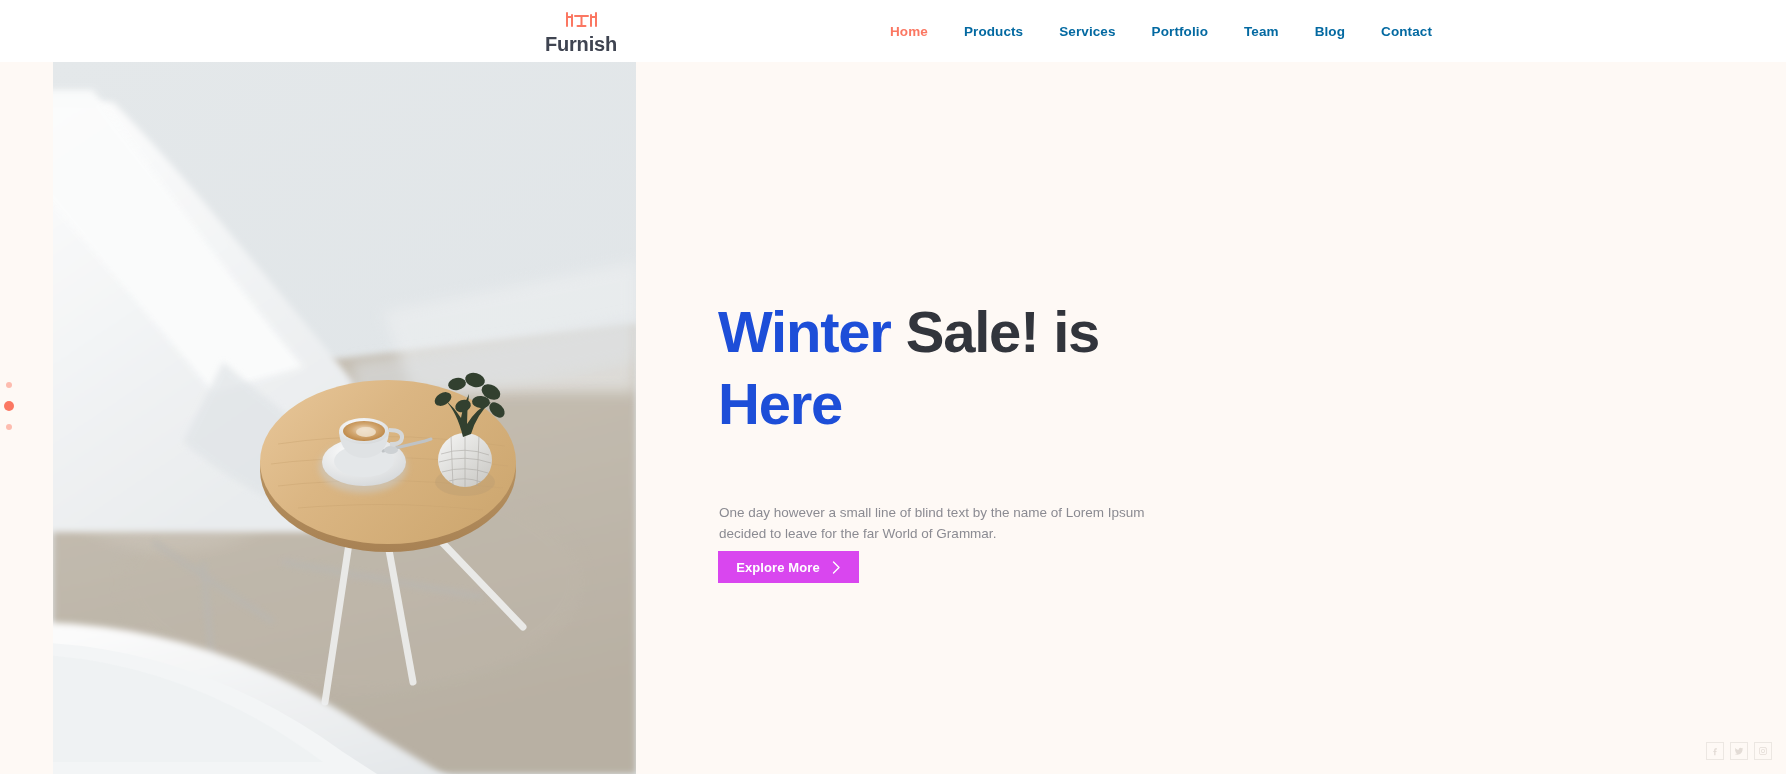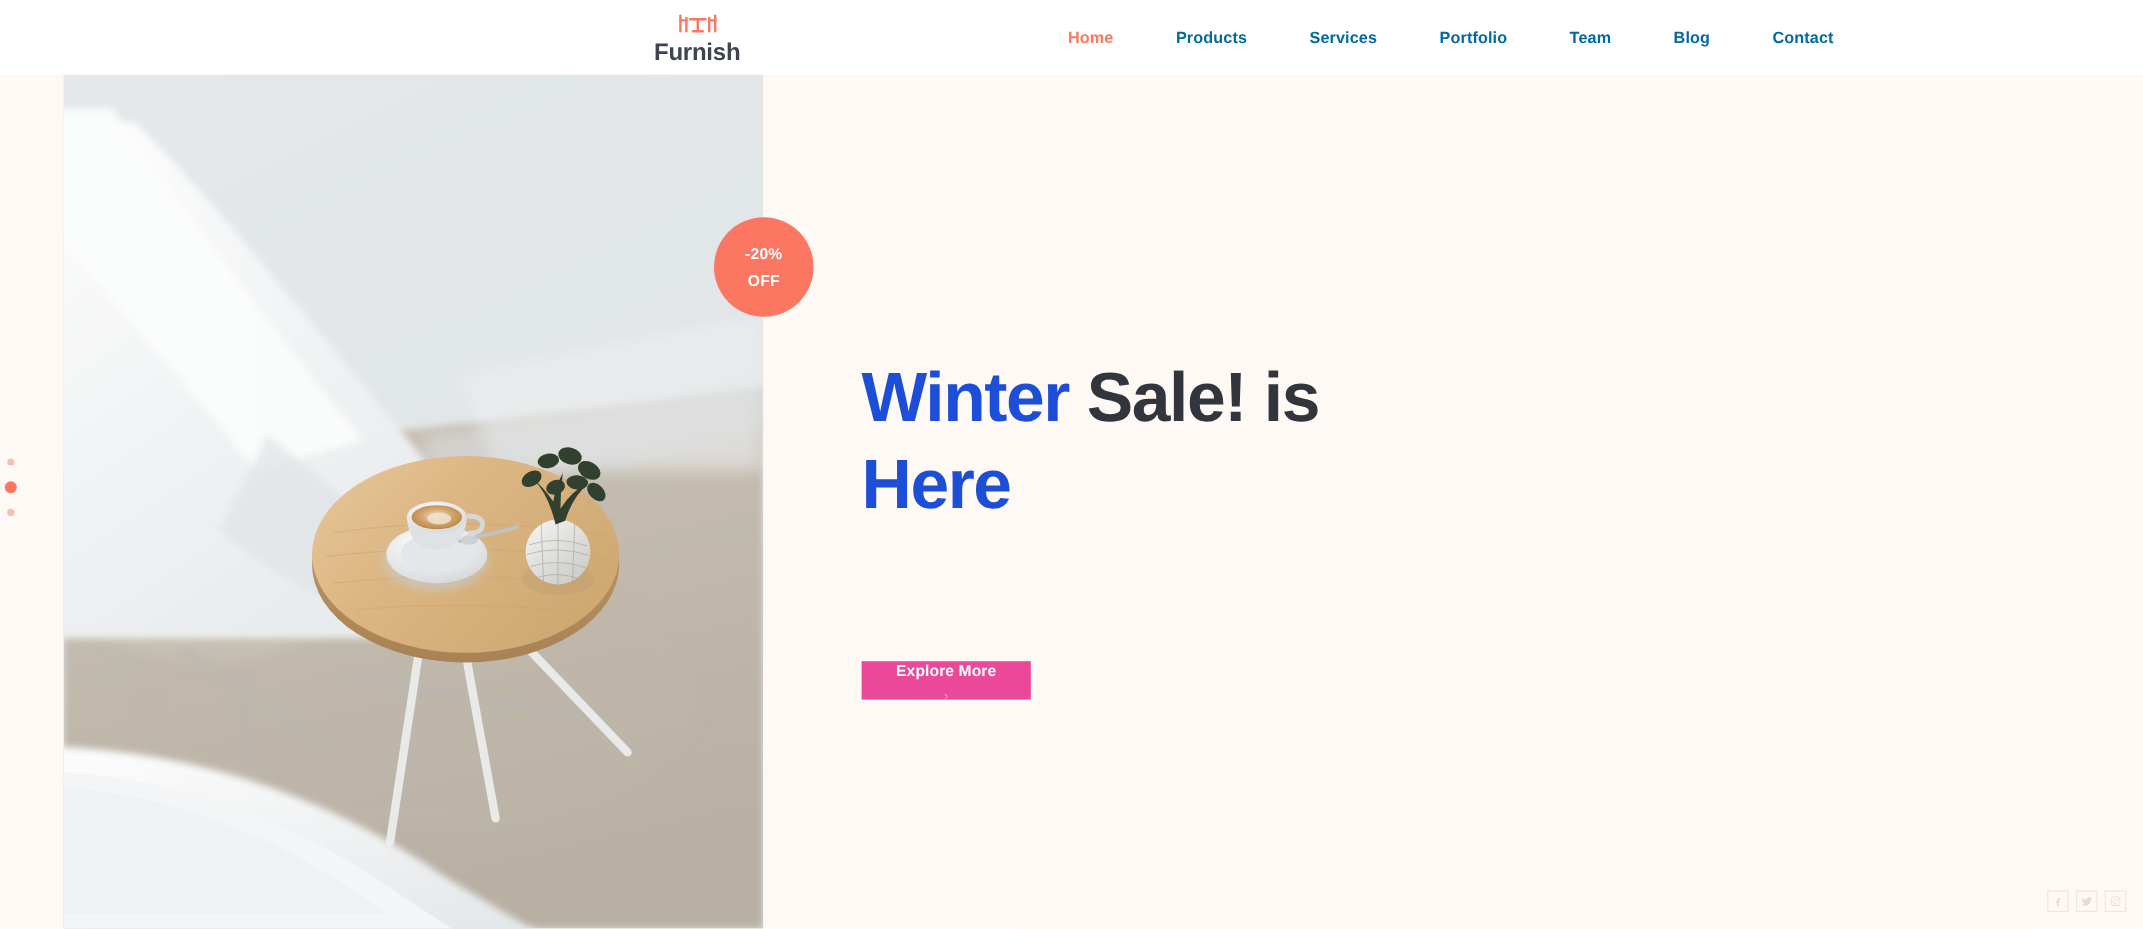--- a/index.html
+++ b/index.html
@@ -30,21 +30,21 @@
   .brand-icon { display:block; width:34px; height:22px; }
   .brand-name {
     font-size:20px; font-weight:bold;
     color:#3f4451; letter-spacing:-0.2px;
     line-height:1;
   }
 
   .nav {
     position:absolute; left:872px; top:50%;
     transform:translateY(-50%);
-    display:flex; gap:16px;
+    display:flex; gap:0px;
   }
   .nav-item {
     font-size:13.5px; font-weight:bold;
     color:#0369a1; text-decoration:none;
     padding:0 18px; white-space:nowrap;
     letter-spacing:0.1px;
   }
   .nav-item.active { color:#fb7762; }
 
   
@@ -107,28 +107,27 @@
   .sub {
     position:absolute; top:440px; left:1px;
     width:430px;
     font-size:13.5px; line-height:21px;
     color:#8b8b92;
   }
 
   .cta {
     position:absolute; top:489px; left:0;
     width:141px; height:32px;
-    background:#ec4899; border:none;
+    background:#d946ef; border:none;
     color:#ffffff; font-size:13px;
     font-weight:bold; letter-spacing:0.1px;
     display:flex; align-items:center;
     justify-content:center; gap:12px;
     cursor:pointer;
     font-family:"Liberation Sans", sans-serif;
-    flex-direction:column;
   }
   .cta-chevron { display:block; width:9px; height:13px; }
 
   
   .dots {
     position:absolute; left:4px; top:320px;
     display:flex; flex-direction:column;
     align-items:center; gap:13px;
     z-index:30;
   }
@@ -310,28 +309,25 @@
           <ellipse cx="428" cy="340" rx="9" ry="6" transform="rotate(5 428 340)"></ellipse>
           <ellipse cx="410" cy="344" rx="8" ry="6" transform="rotate(-20 410 344)"></ellipse>
         </g>
 
         <path d="M-30 560 Q160 560 320 670 Q420 730 470 760 L470 760 L-30 760 Z" fill="url(#chairBot)" filter="url(#blurSoft)"></path>
         <path d="M-30 580 Q140 582 290 690 Q370 742 420 772 L-30 772 Z" fill="#f3f5f6"></path>
         <path d="M-30 592 Q130 596 270 700 L-30 700 Z" fill="#eef1f3" opacity="0.8"></path>
       </svg>
     </div>
 
-    <div class="badge">
-      <span class="badge-line">-20%</span>
-      <span class="badge-line">OFF</span>
-    </div>
 
     <div class="hero-text">
       <h1 class="headline"><span class="hl-mark"><span class="lead">Winter</span></span><span> Sale! is </span><span class="hl-mark"><span class="lead">Here</span></span></h1>
 
+      <p class="sub">One day however a small line of blind text by the name of Lorem Ipsum decided to leave for the far World of Grammar.</p>
 
       <button class="cta">
         <span>Explore More</span>
         <svg class="cta-chevron" viewBox="0 0 9 13">
           <path d="M1.5 1 L7 6.5 L1.5 12" stroke="#ffffff" stroke-width="1.4" fill="none" stroke-linecap="round" stroke-linejoin="round"></path>
         </svg>
       </button>
     </div>
 
     <div class="dots">

